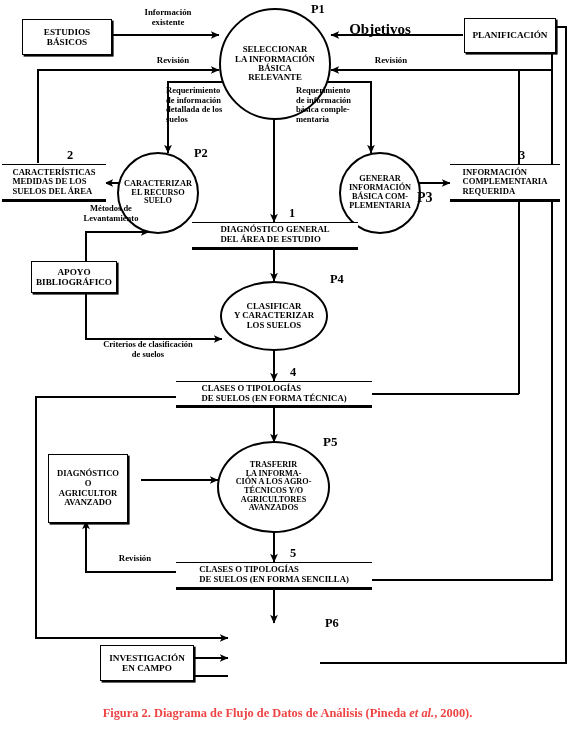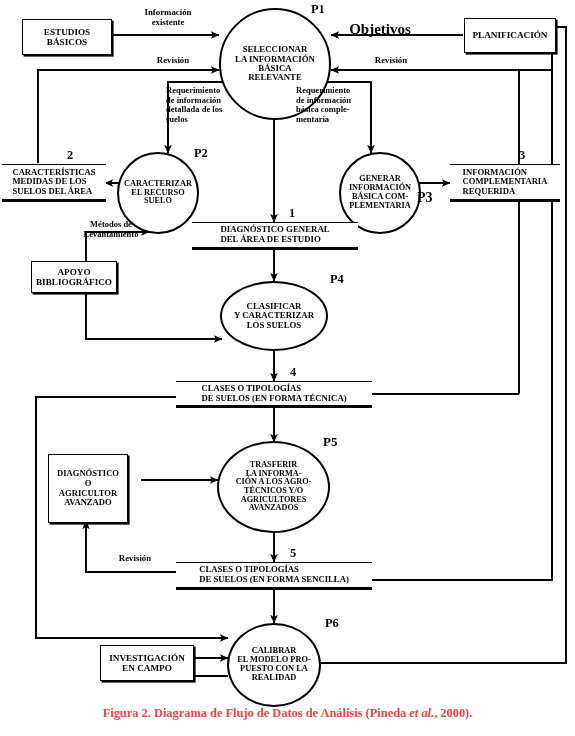--- a/index.html
+++ b/index.html
@@ -217,24 +217,20 @@
   <div class="proc-id" style="left:330px; top:272px; font-size:12.4px;">P4</div>
 
   <div class="proc" style="left:217px; top:441px; width:113px; height:92px; font-size:8.2px; padding:0 5px;">TRASFERIR
 LA INFORMA-
 CIÓN A LOS AGRO-
 TÉCNICOS Y/O
 AGRICULTORES
 AVANZADOS</div>
   <div class="proc-id" style="left:323px; top:434px; font-size:13px;">P5</div>
 
-  <div class="proc" style="left:227px; top:623px; width:94px; height:84px; font-size:8.4px; padding:0 4px;">CALIBRAR
-EL MODELO PRO-
-PUESTO CON LA
-REALIDAD</div>
   <div class="proc-id" style="left:325px; top:616px; font-size:12.4px;">P6</div>
 
   <div class="store" style="left:2px; top:164px; width:104px; height:38px; font-size:8.6px;">CARACTERÍSTICAS
 MEDIDAS DE LOS
 SUELOS DEL ÁREA</div>
   <div class="store-id" style="left:67px; top:148px; font-size:12.4px;">2</div>
 
   <div class="store" style="left:450px; top:164px; width:110px; height:38px; font-size:8.6px;">INFORMACIÓN
 COMPLEMENTARIA
 REQUERIDA</div>
@@ -264,21 +260,23 @@
   <div class="flow-lbl" style="left:166px; top:86px; width:94px; font-size:8.5px; text-align:left;">Requerimiento
 de información
 detallada de los
 suelos</div>
 
   <div class="flow-lbl" style="left:296px; top:86px; width:94px; font-size:8.5px; text-align:left;">Requerimiento
 de información
 básica comple-
 mentaria</div>
 
-  <div class="flow-lbl" style="left:63px; top:220px; width:96px; font-size:8.5px;">Métodos de
+  <div class="flow-lbl" style="left:63px; top:204px; width:96px; font-size:8.5px;">Métodos de
 Levantamiento</div>
 
+  <div class="flow-lbl" style="left:72px; top:340px; width:152px; font-size:8.5px;">Criterios de clasificación
+de suelos</div>
 
   <div class="flow-lbl" style="left:100px; top:554px; width:70px; font-size:8.8px;">Revisión</div>
 
   <div id="caption"><span>Figura 2. Diagrama de Flujo de Datos de Análisis (Pineda </span><i>et al.</i><span>, 2000).</span></div>
 
 </div>
 
 </body></html>

